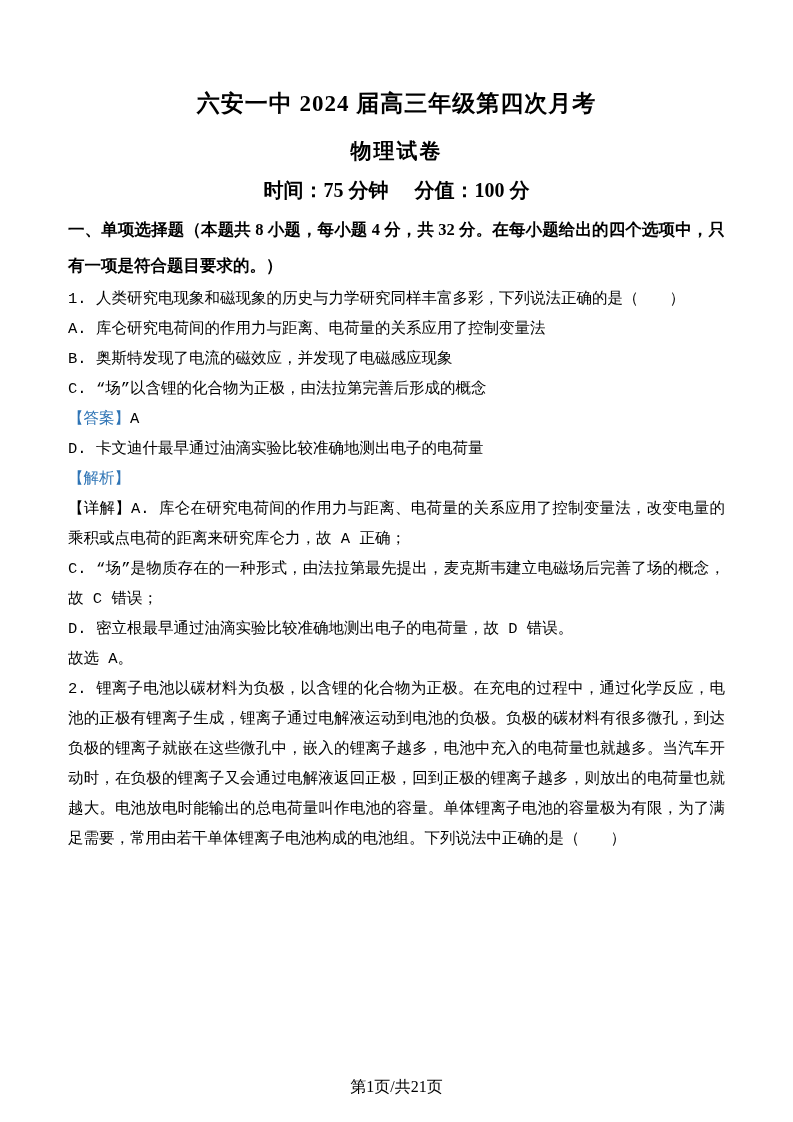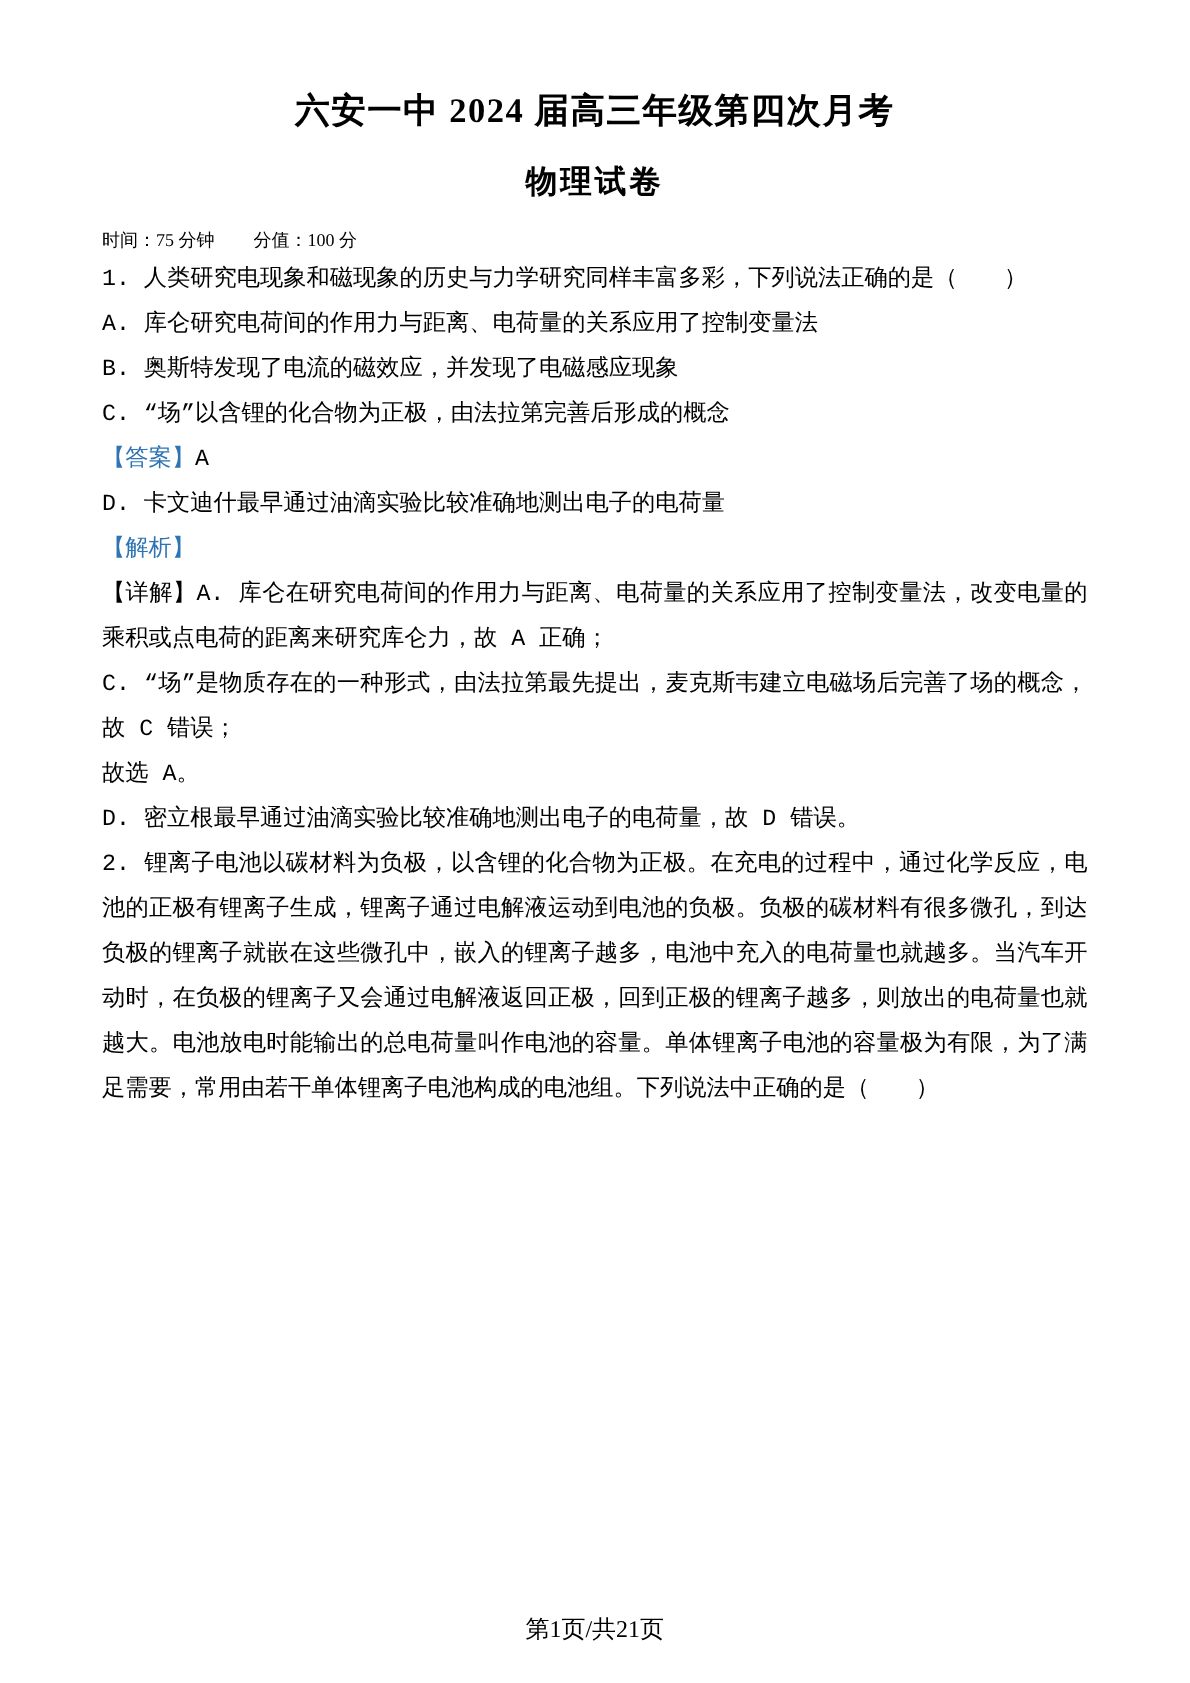--- a/index.html
+++ b/index.html
@@ -6,39 +6,40 @@
   html, body { background: #ffffff; }
   .page {
     position: relative;
     width: 793px;
     height: 1122px;
     background: #ffffff;
     color: #000000;
     font-family: "Liberation Serif", "DejaVu Serif", serif;
     overflow: hidden;
   }
-  .content { padding: 58px 68px 0 68px; }
+  .content { padding: 88px 68px 0 68px; }
   .exam-title {
     font-size: 23px;
     font-weight: bold;
     text-align: center;
     line-height: 32px;
     letter-spacing: 1px;
   }
   .paper-title {
     font-size: 21px;
     font-weight: bold;
     text-align: center;
     line-height: 30px;
     margin-top: 16px;
     letter-spacing: 2px;
   }
   .meta-line {
-    font-size: 12px;
-    font-weight: normal;
+    text-align: center;
+    font-size: 20px;
+    font-weight: bold;
     margin-top: 13px;
     line-height: 22px;
   }
   .meta-gap { display: inline-block; width: 26px; }
   .section-heading {
     font-size: 16.5px;
     font-weight: bold;
     line-height: 36px;
     margin-top: 11px;
     text-align: justify;
@@ -63,35 +64,36 @@
 <div class="page">
   <div class="content">
 
     <div class="exam-title">六安一中 2024 届高三年级第四次月考</div>
     <div class="paper-title">物理试卷</div>
 
     <div class="meta-line">
       <span>时间：75 分钟</span><span class="meta-gap"></span><span>分值：100 分</span>
     </div>
 
+    <div class="section-heading">一、单项选择题（本题共 8 小题，每小题 4 分，共 32 分。在每小题给出的四个选项中，只有一项是符合题目要求的。）</div>
 
     <p class="bodytext">1. 人类研究电现象和磁现象的历史与力学研究同样丰富多彩，下列说法正确的是（　　）</p>
 
     <p class="bodytext">A. 库仑研究电荷间的作用力与距离、电荷量的关系应用了控制变量法</p>
     <p class="bodytext">B. 奥斯特发现了电流的磁效应，并发现了电磁感应现象</p>
     <p class="bodytext">C. “场”以含锂的化合物为正极，由法拉第完善后形成的概念</p>
     <p class="bodytext"><span class="blue">【答案】</span><span>A</span></p>
 
     <p class="bodytext">D. 卡文迪什最早通过油滴实验比较准确地测出电子的电荷量</p>
 
     <p class="bodytext"><span class="blue">【解析】</span></p>
 
     <p class="bodytext just"><span>【详解】</span><span>A. 库仑在研究电荷间的作用力与距离、电荷量的关系应用了控制变量法，改变电量的乘积或点电荷的距离来研究库仑力，故 A 正确；</span></p>
     <p class="bodytext just">C. “场”是物质存在的一种形式，由法拉第最先提出，麦克斯韦建立电磁场后完善了场的概念，故 C 错误；</p>
+    <p class="bodytext just">D. 密立根最早通过油滴实验比较准确地测出电子的电荷量，故 D 错误。</p>
     <p class="bodytext">故选 A。</p>
-    <p class="bodytext just">D. 密立根最早通过油滴实验比较准确地测出电子的电荷量，故 D 错误。</p>
 
     <p class="bodytext just">2. 锂离子电池以碳材料为负极，以含锂的化合物为正极。在充电的过程中，通过化学反应，电池的正极有锂离子生成，锂离子通过电解液运动到电池的负极。负极的碳材料有很多微孔，到达负极的锂离子就嵌在这些微孔中，嵌入的锂离子越多，电池中充入的电荷量也就越多。当汽车开动时，在负极的锂离子又会通过电解液返回正极，回到正极的锂离子越多，则放出的电荷量也就越大。电池放电时能输出的总电荷量叫作电池的容量。单体锂离子电池的容量极为有限，为了满足需要，常用由若干单体锂离子电池构成的电池组。下列说法中正确的是（　　）</p>
 
   </div>
 
   <div class="footer">第1页/共21页</div>
 </div>
 
 </body></html>

